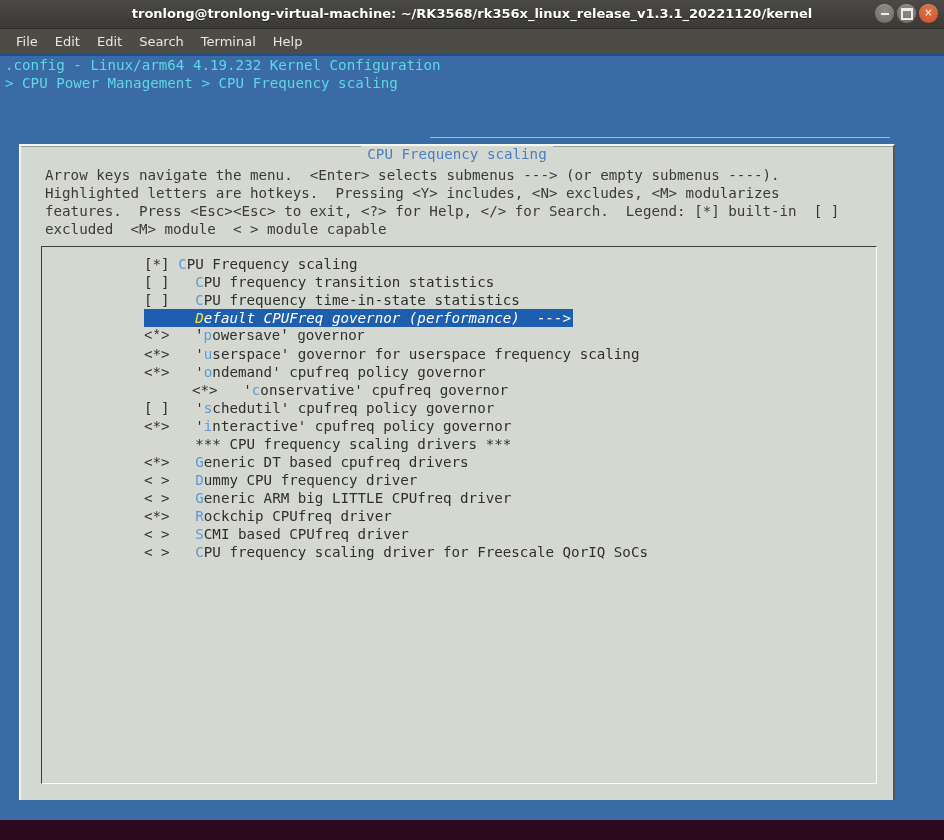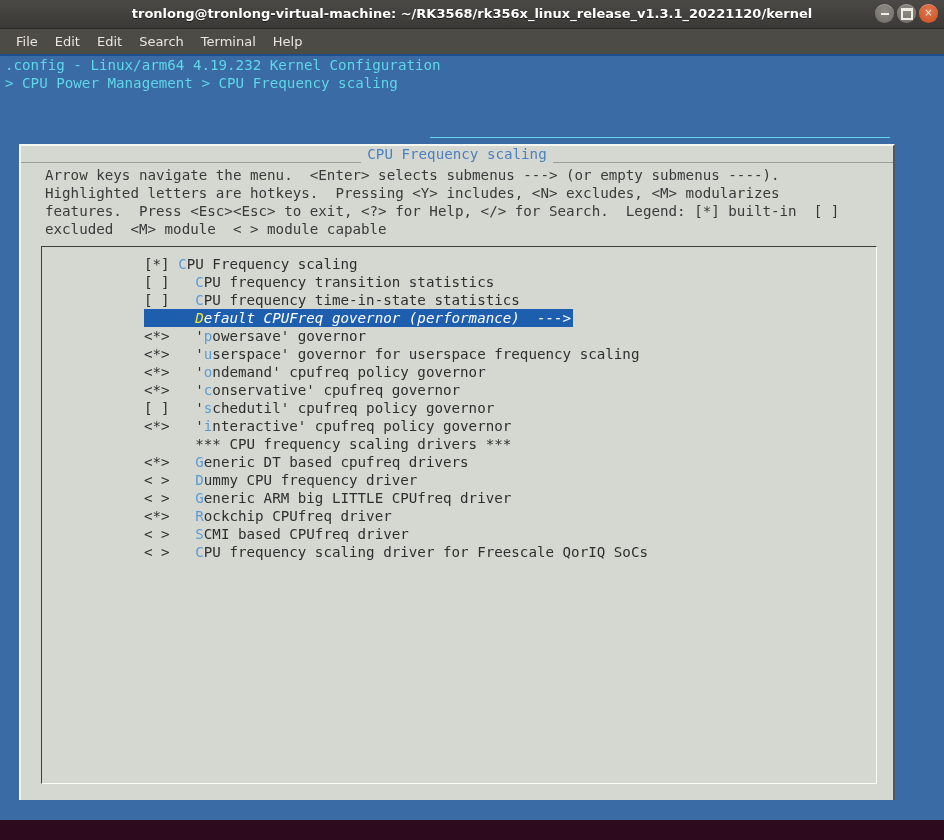--- a/index.html
+++ b/index.html
@@ -141,21 +141,21 @@
     border-right: 2px solid #53565a;
     border-bottom: 2px solid #53565a;
     box-sizing: border-box;
   }
   #dialog-title-row {
     position: absolute;
     left: 0; right: 0;
     top: -1px;
     height: 18px;
     display: flex;
-    align-items: flex-end;
+    align-items: flex-start;
   }
   .title-rule {
     flex: 1;
     height: 1px;
     background: #9b9e96;
     margin-top: 1px;
   }
   #dialog-title {
     color: #4a7fc1;
     font-size: 14.2px;
@@ -322,30 +322,30 @@
               <div style="height: 18px;">
                 <span class="menu-row"><span>[*] </span><span class="hot">C</span><span>PU Frequency scaling</span></span>
               </div>
               <div style="height: 18px;">
                 <span class="menu-row"><span>[ ]   </span><span class="hot">C</span><span>PU frequency transition statistics</span></span>
               </div>
               <div style="height: 18px;">
                 <span class="menu-row"><span>[ ]   </span><span class="hot">C</span><span>PU frequency time-in-state statistics</span></span>
               </div>
               <div style="height: 18px; font-style: italic;"><span class="menu-row selected"><span>      </span><span class="hot">D</span><span>efault CPUFreq governor (performance)</span><span>  ---&gt;</span></span></div>
-              <div style="height: 18px;">
+              <div style="height: 18px; font-family: Liberation Mono, monospace;">
                 <span class="menu-row"><span>&lt;*&gt;   </span><span>'</span><span class="hot">p</span><span>owersave' governor</span></span>
               </div>
               <div style="height: 18px;">
                 <span class="menu-row"><span>&lt;*&gt;   </span><span>'</span><span class="hot">u</span><span>serspace' governor for userspace frequency scaling</span></span>
               </div>
               <div style="height: 18px;">
                 <span class="menu-row"><span>&lt;*&gt;   </span><span>'</span><span class="hot">o</span><span>ndemand' cpufreq policy governor</span></span>
               </div>
-              <div style="height: 18px;">
+              <div style="height: 18px; margin-left: 48px;">
                 <span class="menu-row"><span>&lt;*&gt;   </span><span>'</span><span class="hot">c</span><span>onservative' cpufreq governor</span></span>
               </div>
               <div style="height: 18px;">
                 <span class="menu-row"><span>[ ]   </span><span>'</span><span class="hot">s</span><span>chedutil' cpufreq policy governor</span></span>
               </div>
               <div style="height: 18px;">
                 <span class="menu-row"><span>&lt;*&gt;   </span><span>'</span><span class="hot">i</span><span>nteractive' cpufreq policy governor</span></span>
               </div>
               <div style="height: 18px;">
                 <span class="menu-row"><span>      </span><span>*** CPU frequency scaling drivers ***</span></span>

